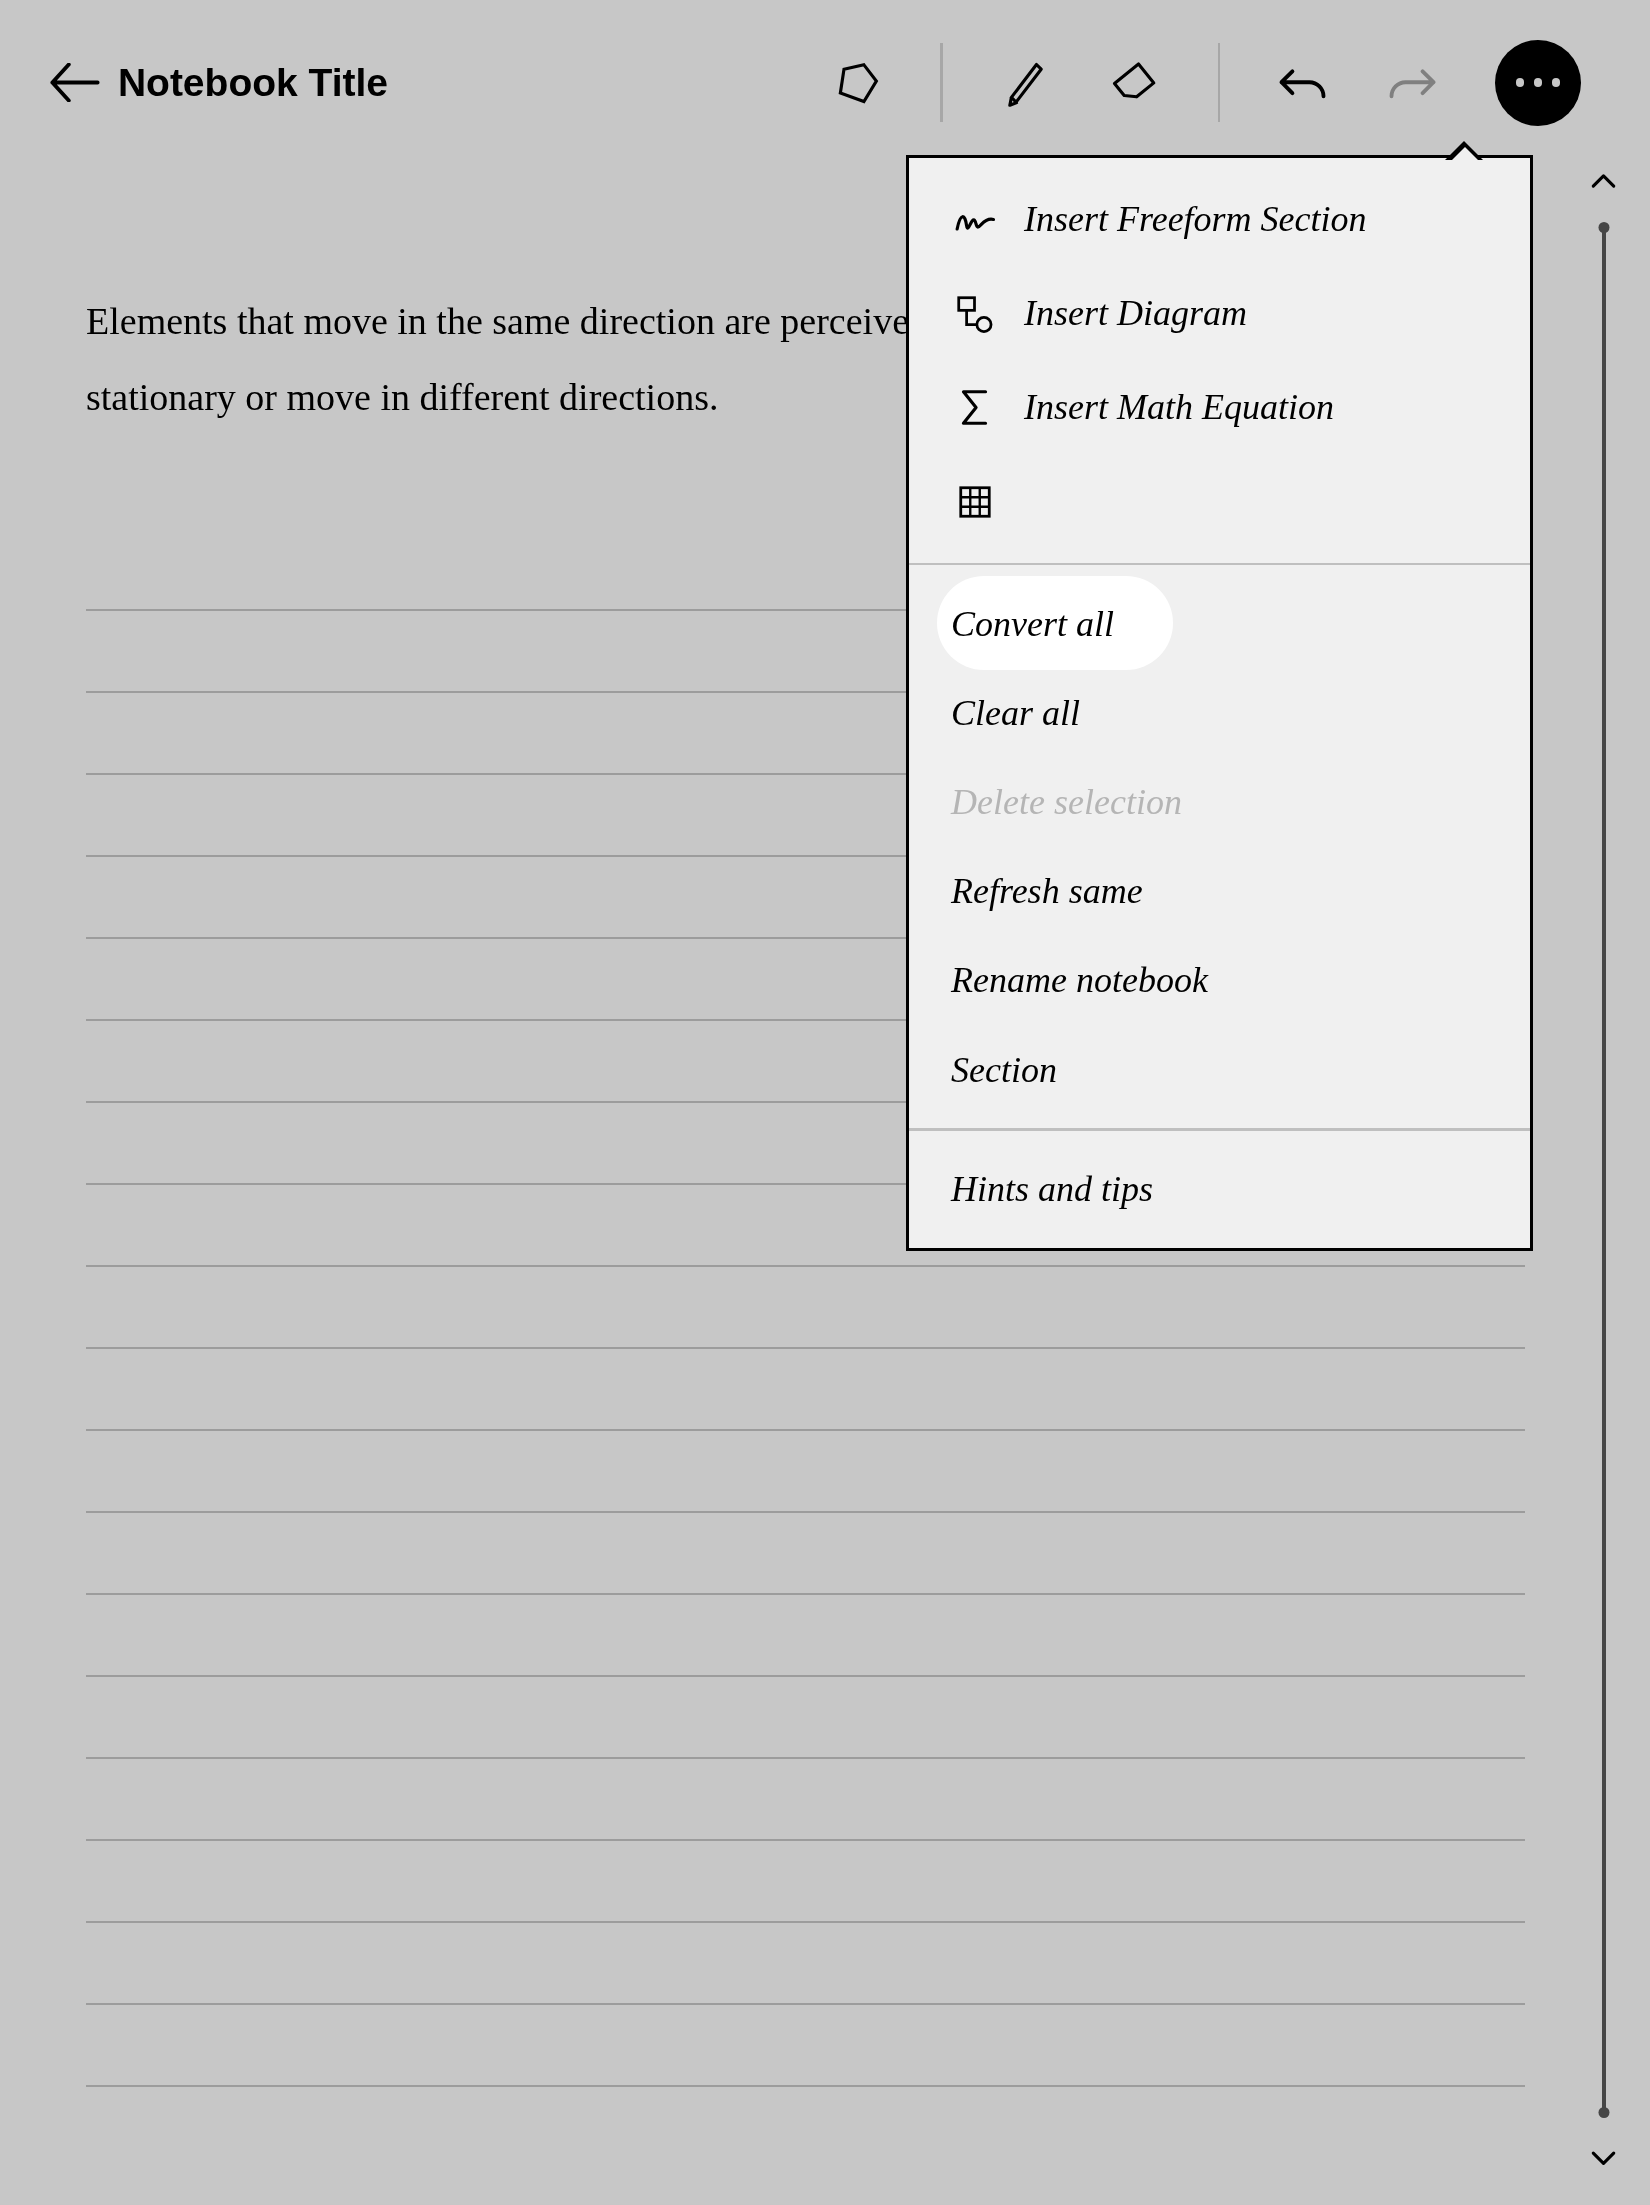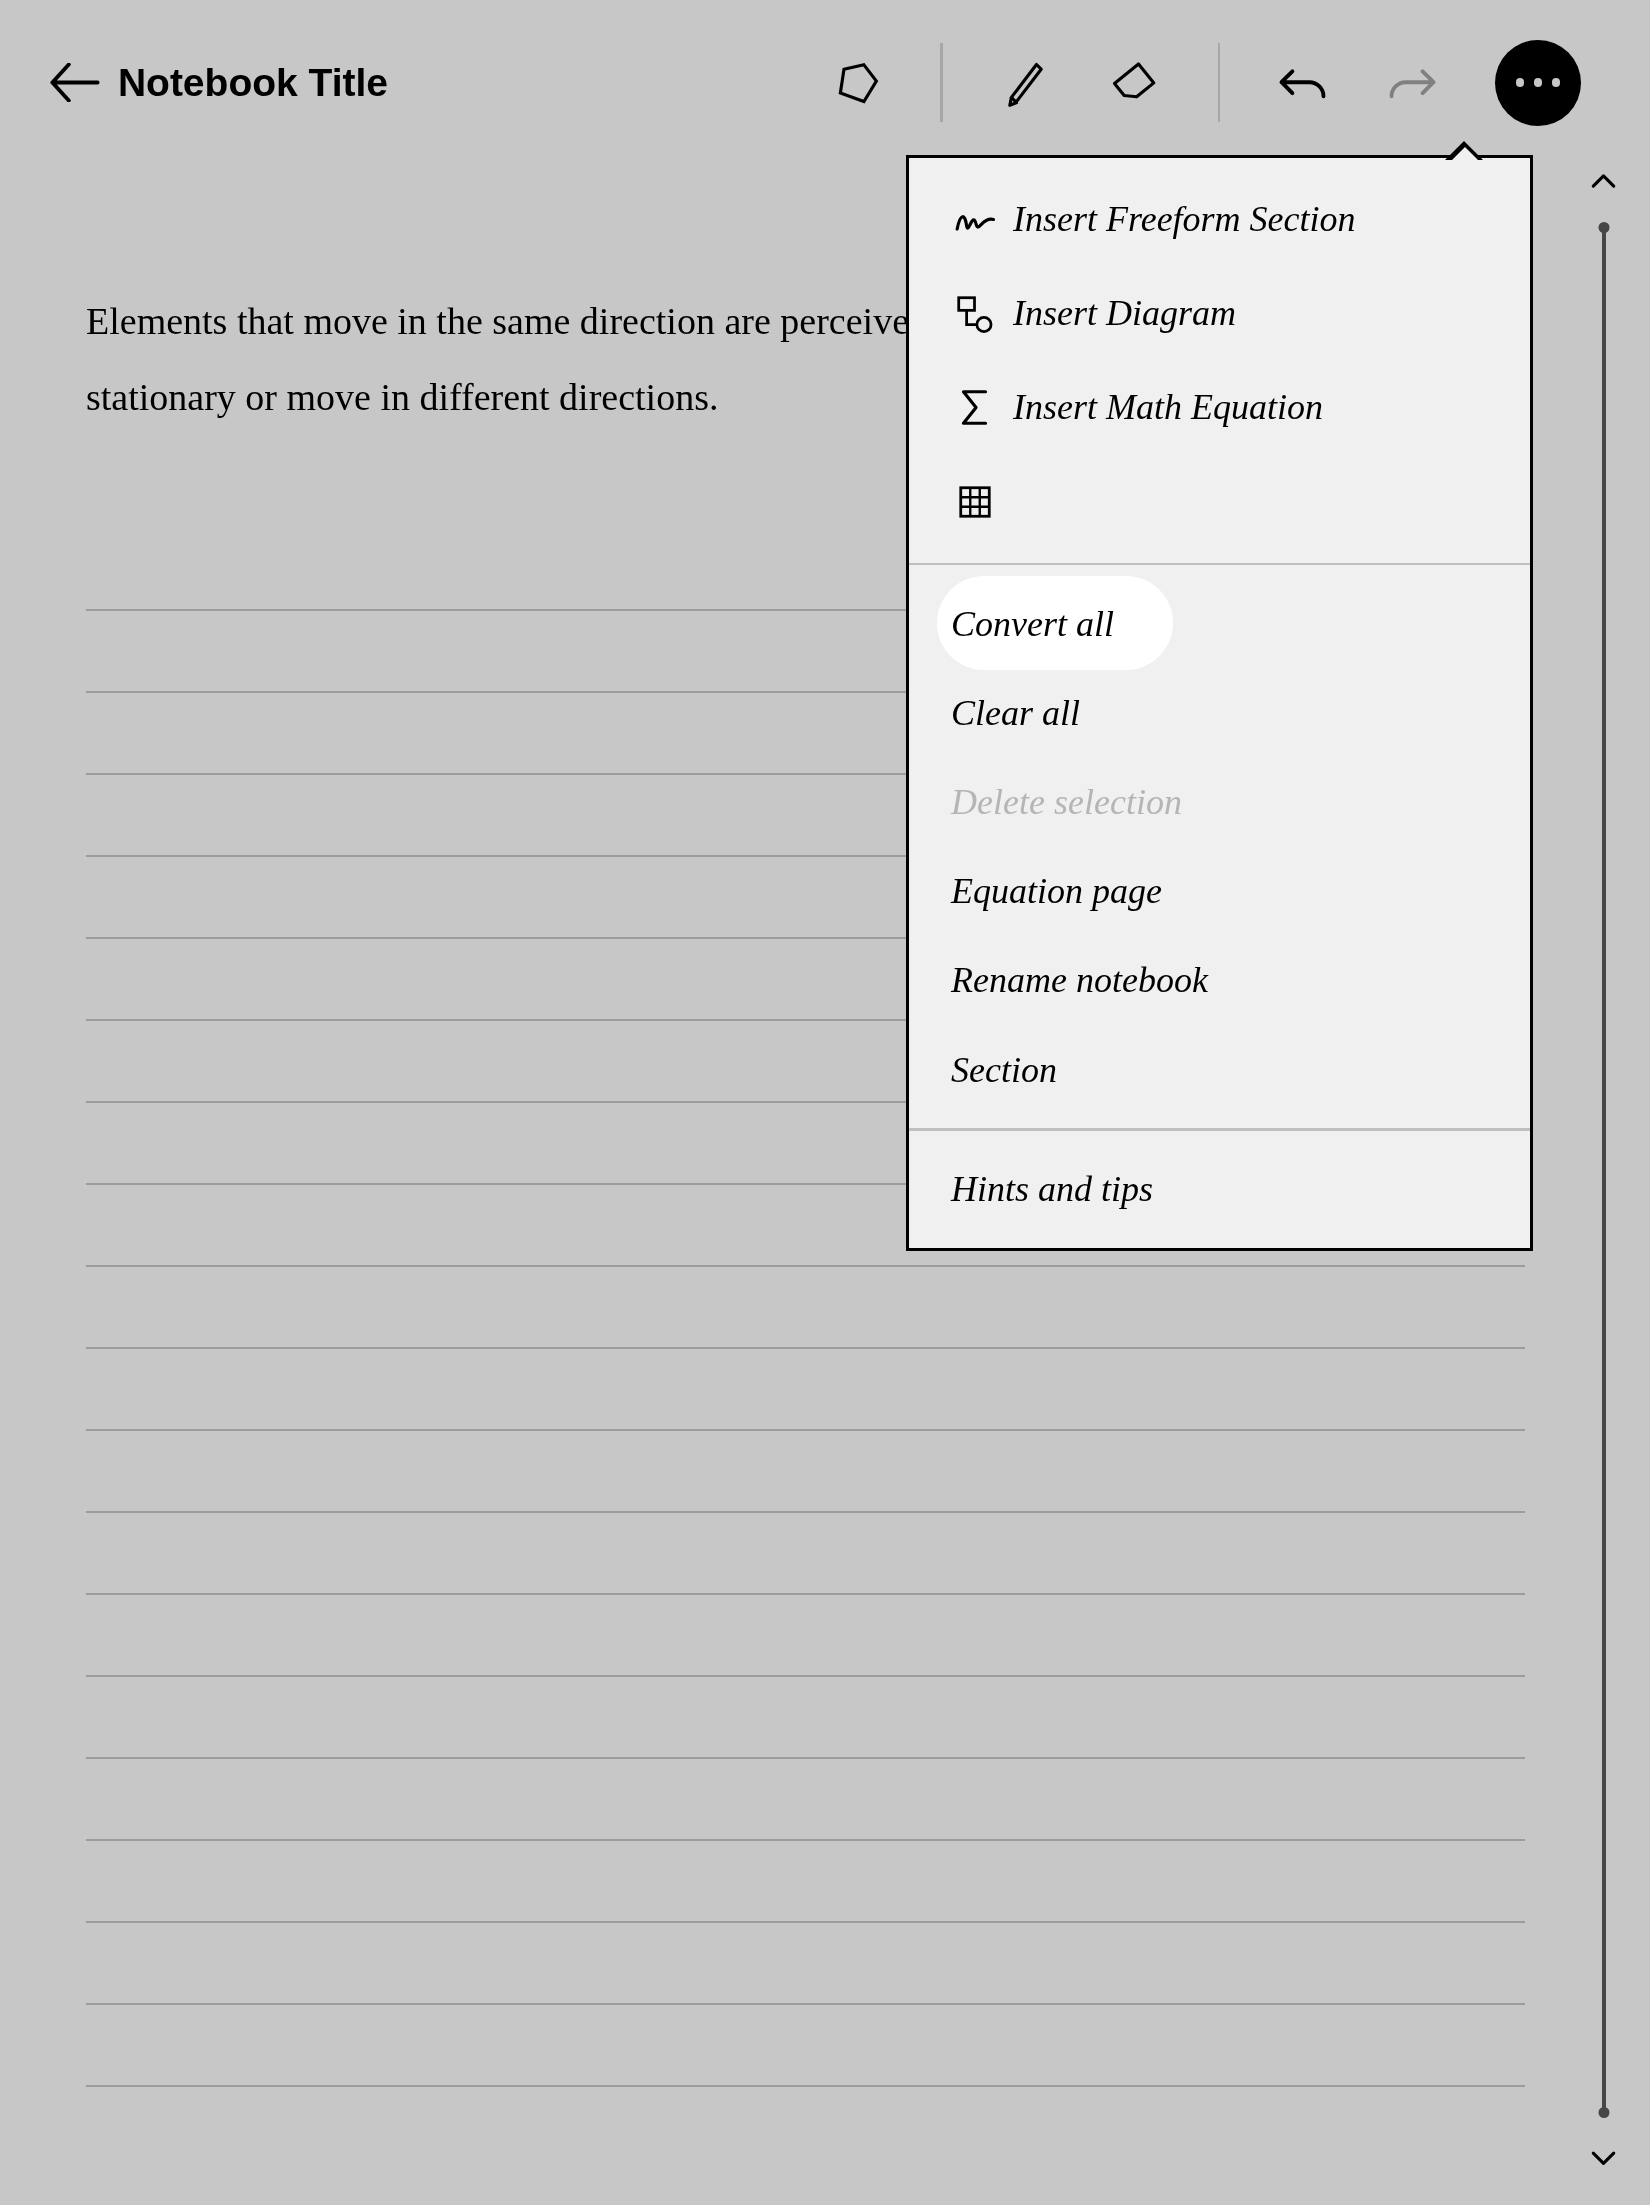--- a/index.html
+++ b/index.html
@@ -138,21 +138,21 @@
     width:0; height:0;
     border-left: 15.7px solid transparent;
     border-right: 15.7px solid transparent;
     border-bottom: 15.7px solid #f0f0f0;
   }
   .menu-section { padding: 14px 0; }
   .menu-divider { height: 2.4px; background: #bfbfbf; }
   .menu-item {
     display: flex;
     align-items: center;
-    gap: 15px;
+    gap: 26px;
     padding: 23.6px 38px 23.6px 42px;
     font-size: 36px;
     font-style: italic;
     color: #000;
   }
   .menu-item.disabled { color: #b5b5b5; }
   .menu-item .mi-icon {
     width: 47px; height: 47px; flex: 0 0 47px;
     display:flex; align-items:center; justify-content:center;
   }
@@ -310,21 +310,21 @@
     <div class="menu-item noicon">
 
       <span>Clear all</span>
     </div>
     <div class="menu-item noicon disabled">
 
       <span>Delete selection</span>
     </div>
     <div class="menu-item noicon">
 
-      <span>Equation page</span>
+      <span>Refresh same</span>
     </div>
     <div class="menu-item noicon">
 
       <span>Rename notebook</span>
     </div>
     <div class="menu-item noicon">
 
       <span>Section</span>
     </div>
   </div>

